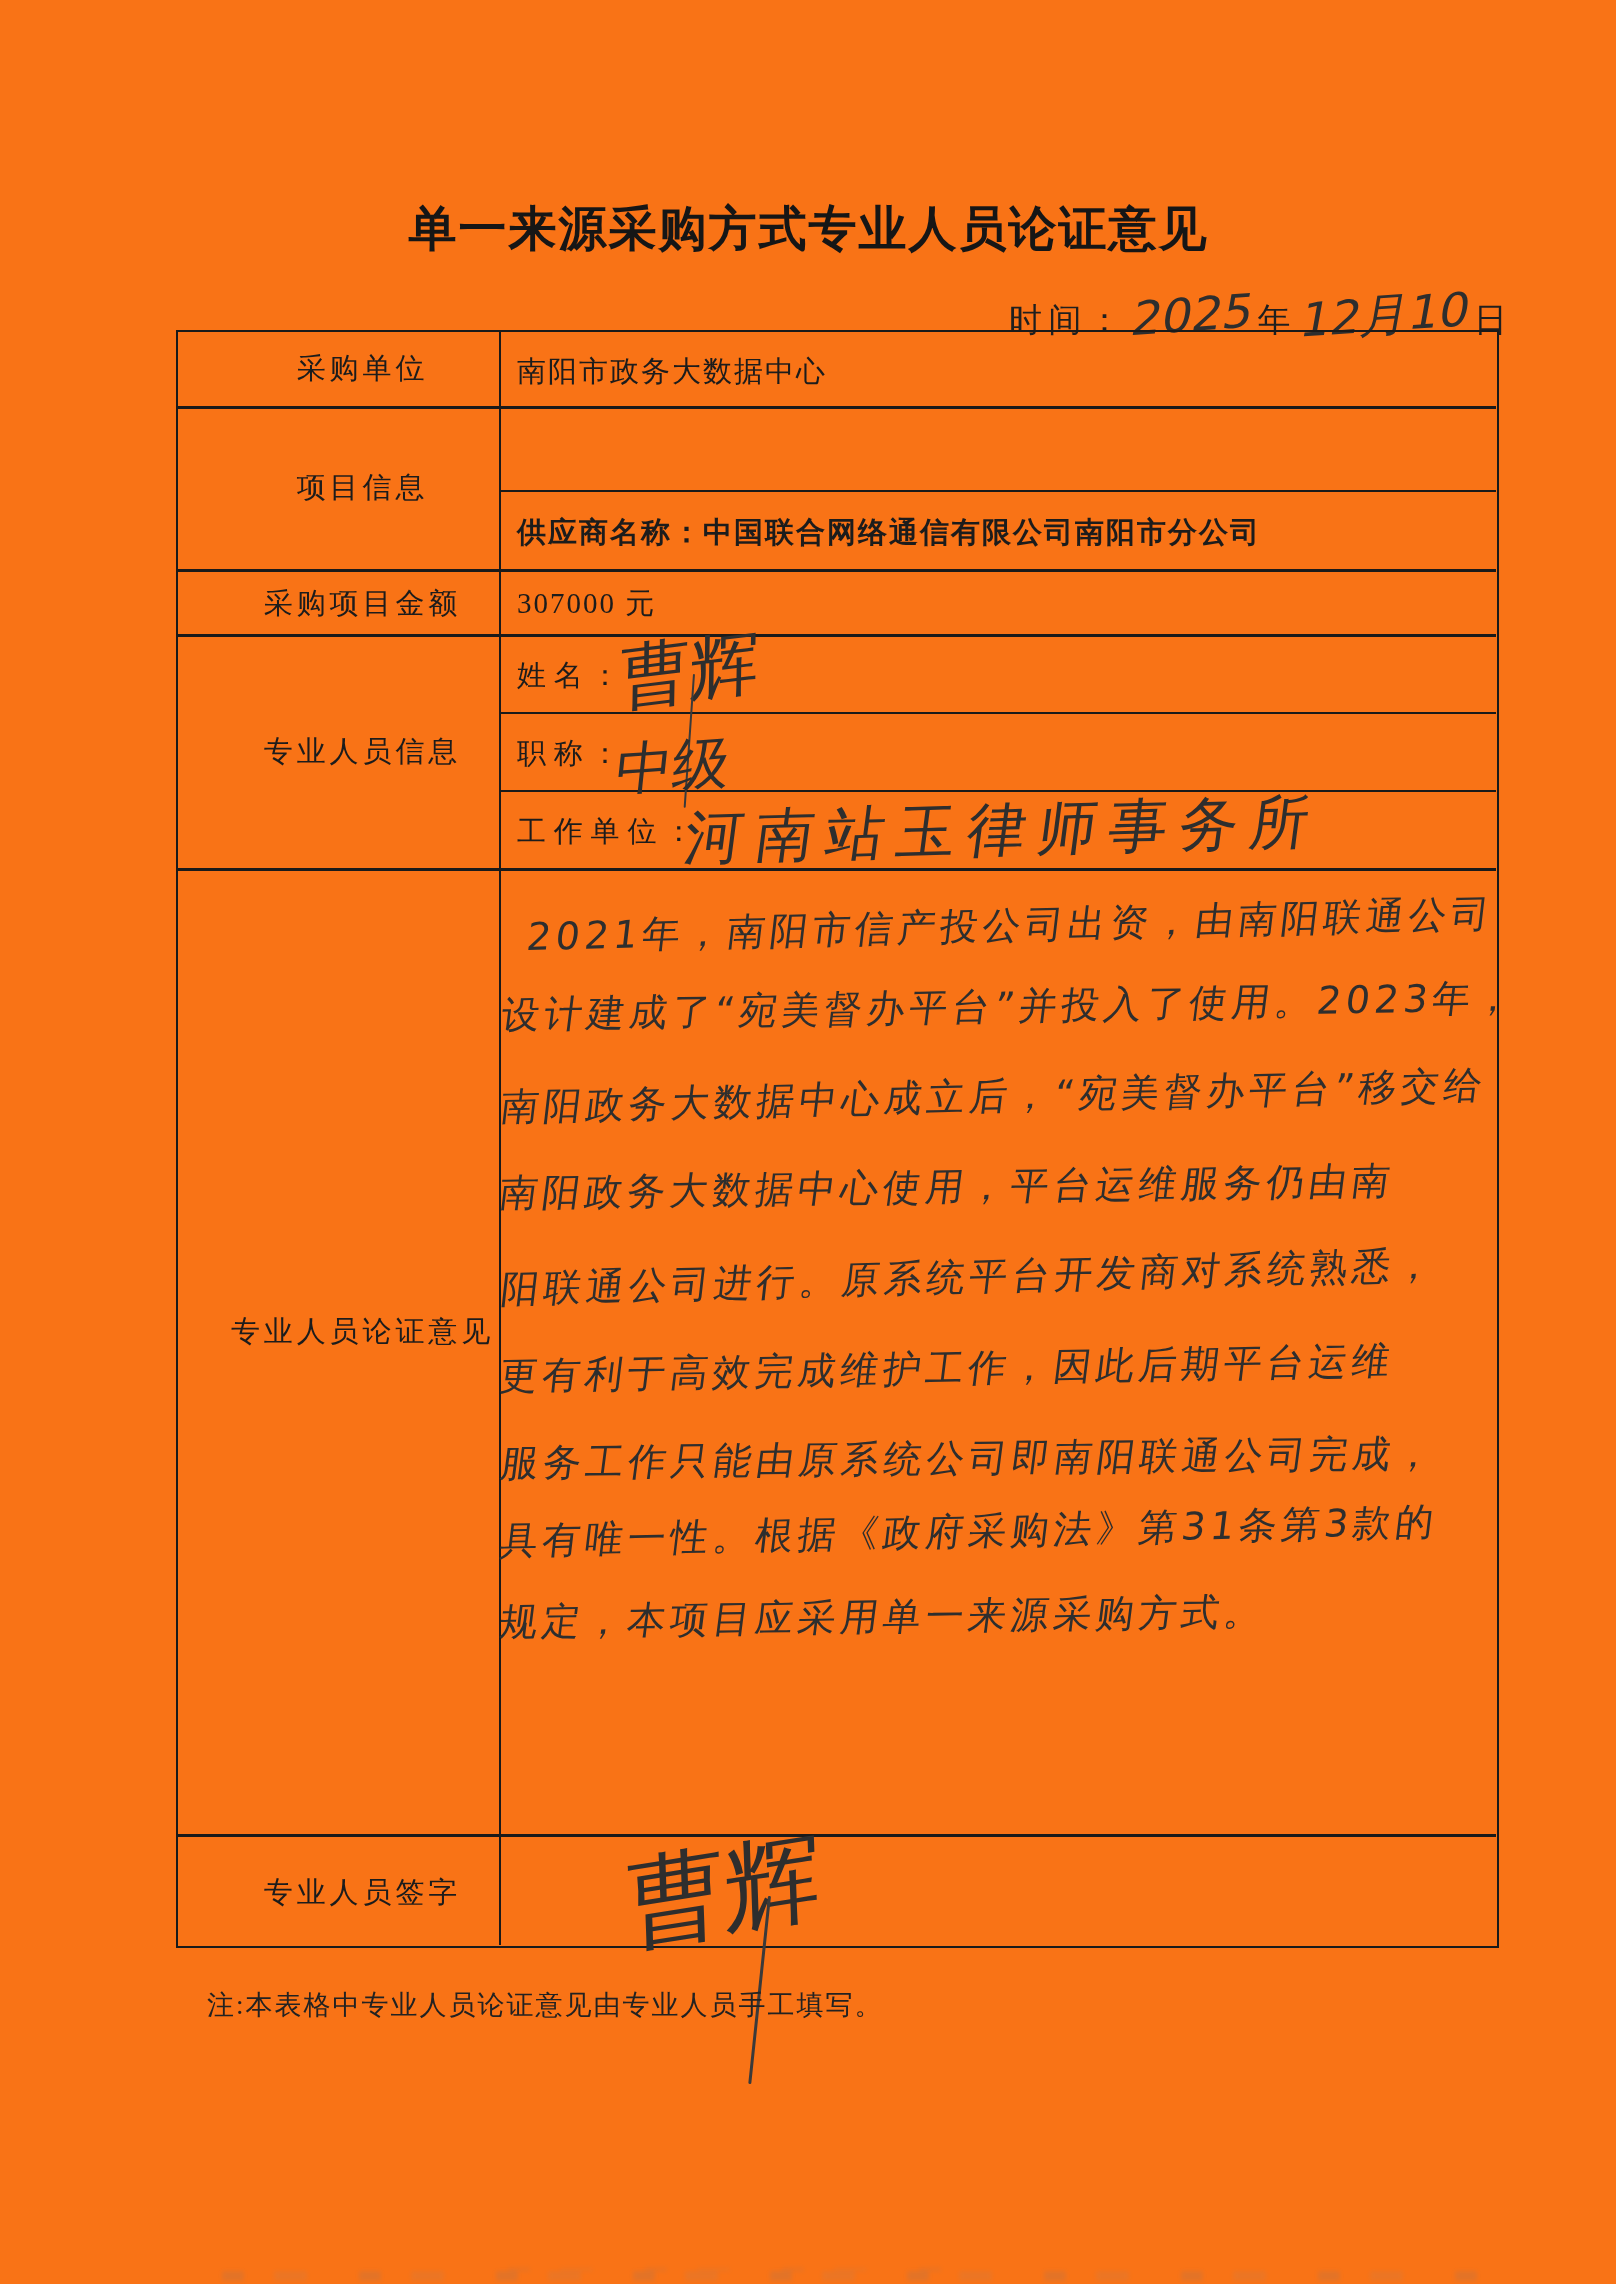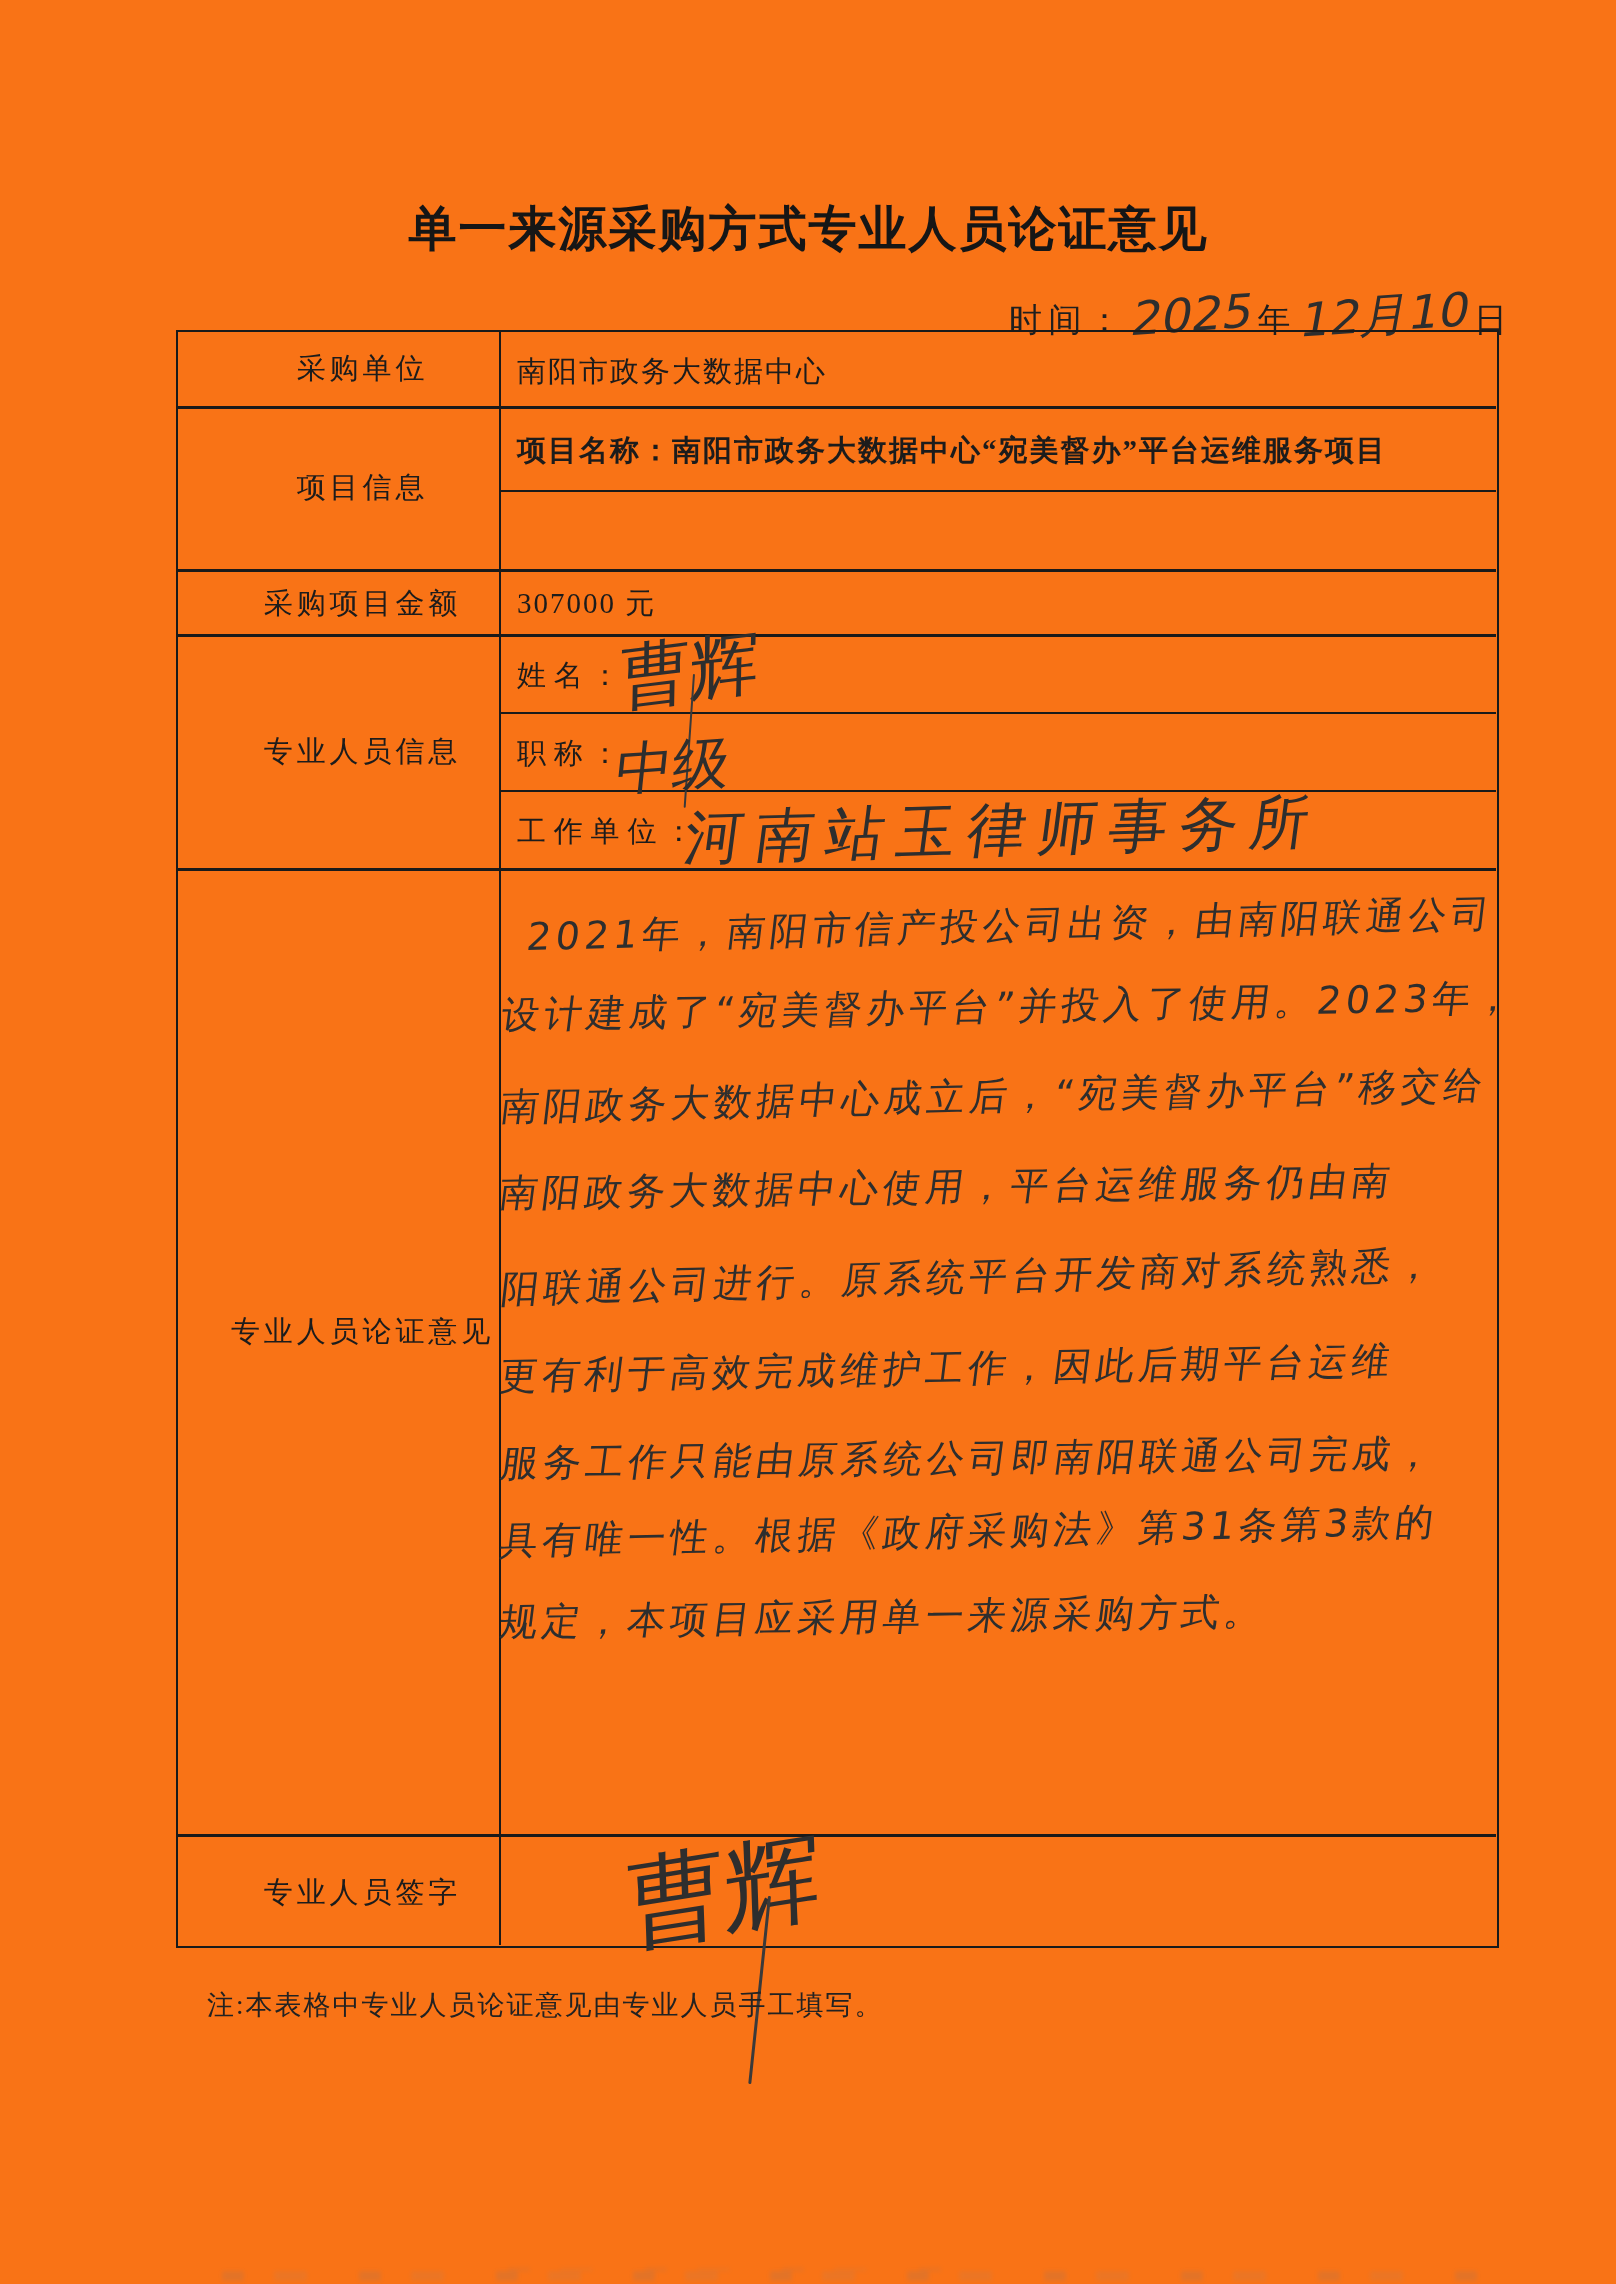--- a/index.html
+++ b/index.html
@@ -103,21 +103,21 @@
     <div class="hline sub" style="top:458px"></div>
 
     <div class="rowlabel" style="top:17px">采购单位</div>
     <div class="rowlabel" style="top:136px">项目信息</div>
     <div class="rowlabel" style="top:252px">采购项目金额</div>
     <div class="rowlabel" style="top:400px">专业人员信息</div>
     <div class="rowlabel" style="top:980px">专业人员论证意见</div>
     <div class="rowlabel" style="top:1541px">专业人员签字</div>
 
     <div class="cellvalue" style="top:19.6px">南阳市政务大数据中心</div>
-    <div class="cellvalue bolded" style="top:99px">项目名称：南阳市政务大数据中心“宛美督办”平台运维服务项目</div>
+    <div class="cellvalue bolded" style="top:181px">供应商名称：中国联合网络通信有限公司南阳市分公司</div>
     <div class="cellvalue" style="top:252px">307000 元</div>
 
     <div class="fieldlabel" style="top:324px">姓名：</div>
     <div class="fieldlabel" style="top:402px">职称：</div>
     <div class="fieldlabel" style="top:480px">工作单位：</div>
 
     <div class="hand hand-field" style="left:443px;top:300px;font-size:70px;transform:rotate(-7deg) skewX(-8deg);">曹辉</div>
     <div class="stroke" style="left:515px;top:342px;width:2px;height:134px;transform:rotate(4deg);"></div>
     <div class="hand hand-field" style="left:442px;top:400px;font-size:57px;transform:rotate(-4deg) skewX(-10deg);">中级</div>
     <div class="hand hand-field" style="left:512px;top:467px;font-size:59px;letter-spacing:11.7px;transform:rotate(-1.5deg) skewX(-9deg);">河南站玉律师事务所</div>

